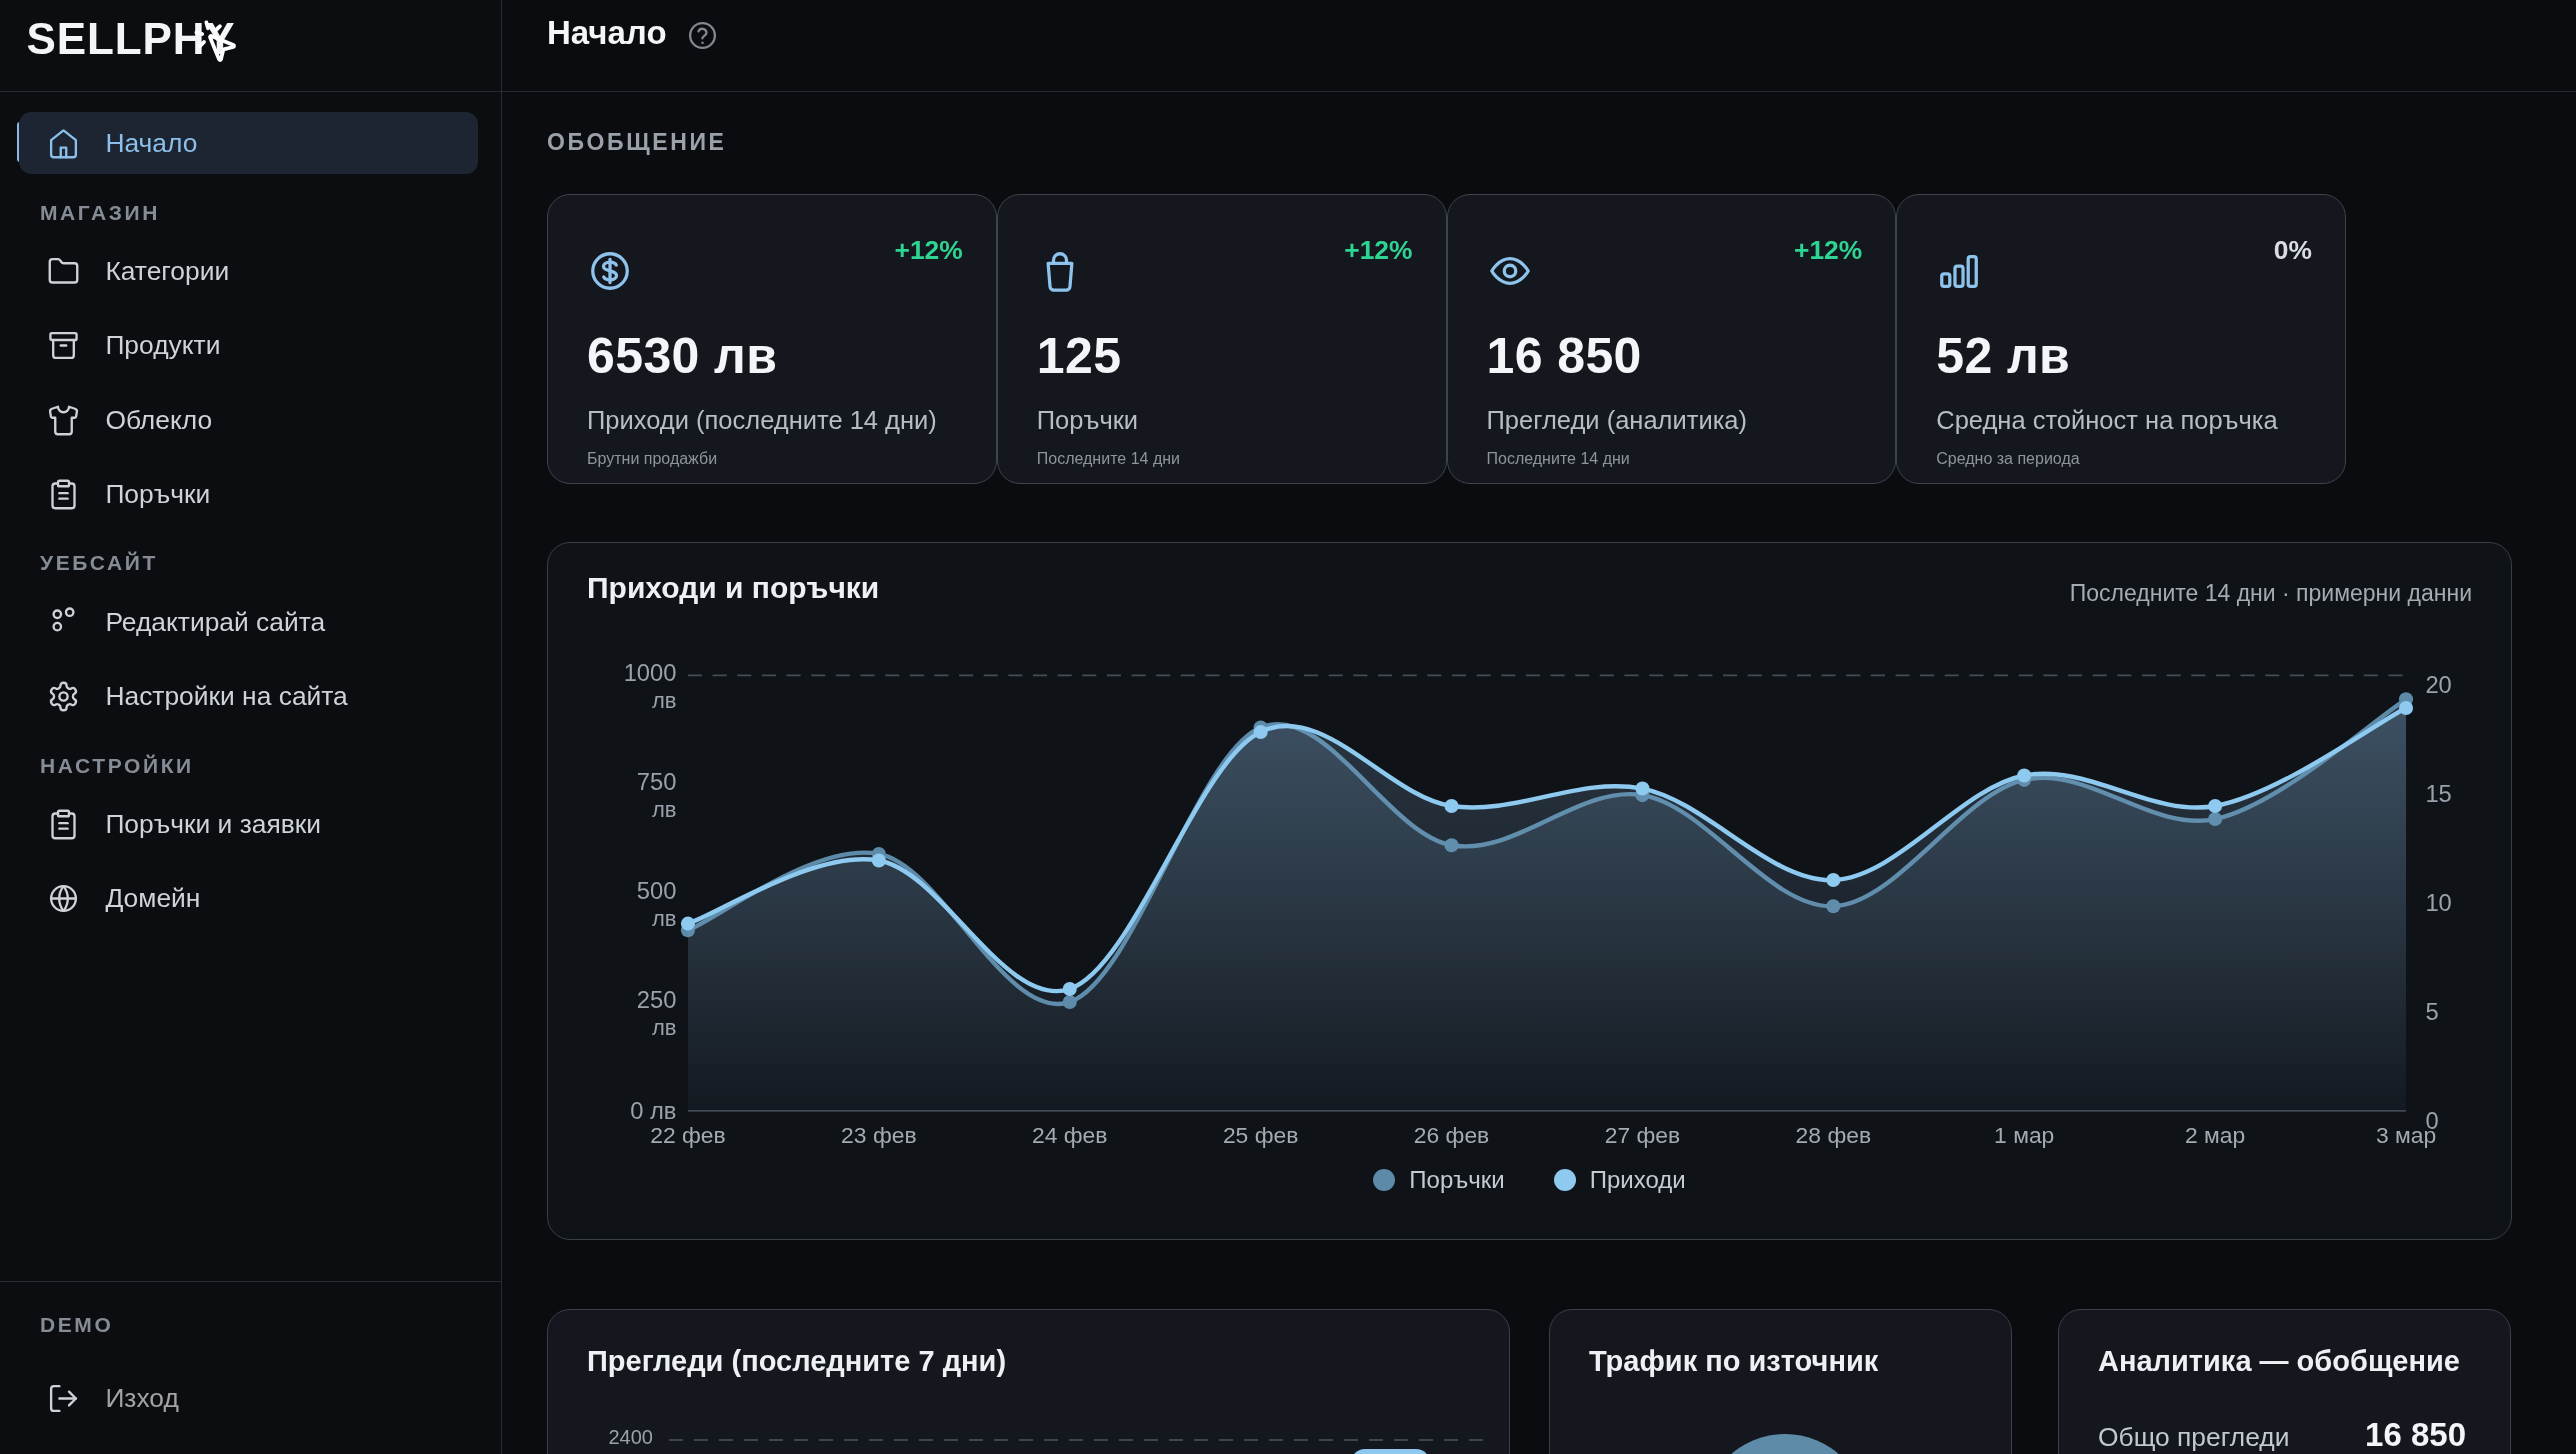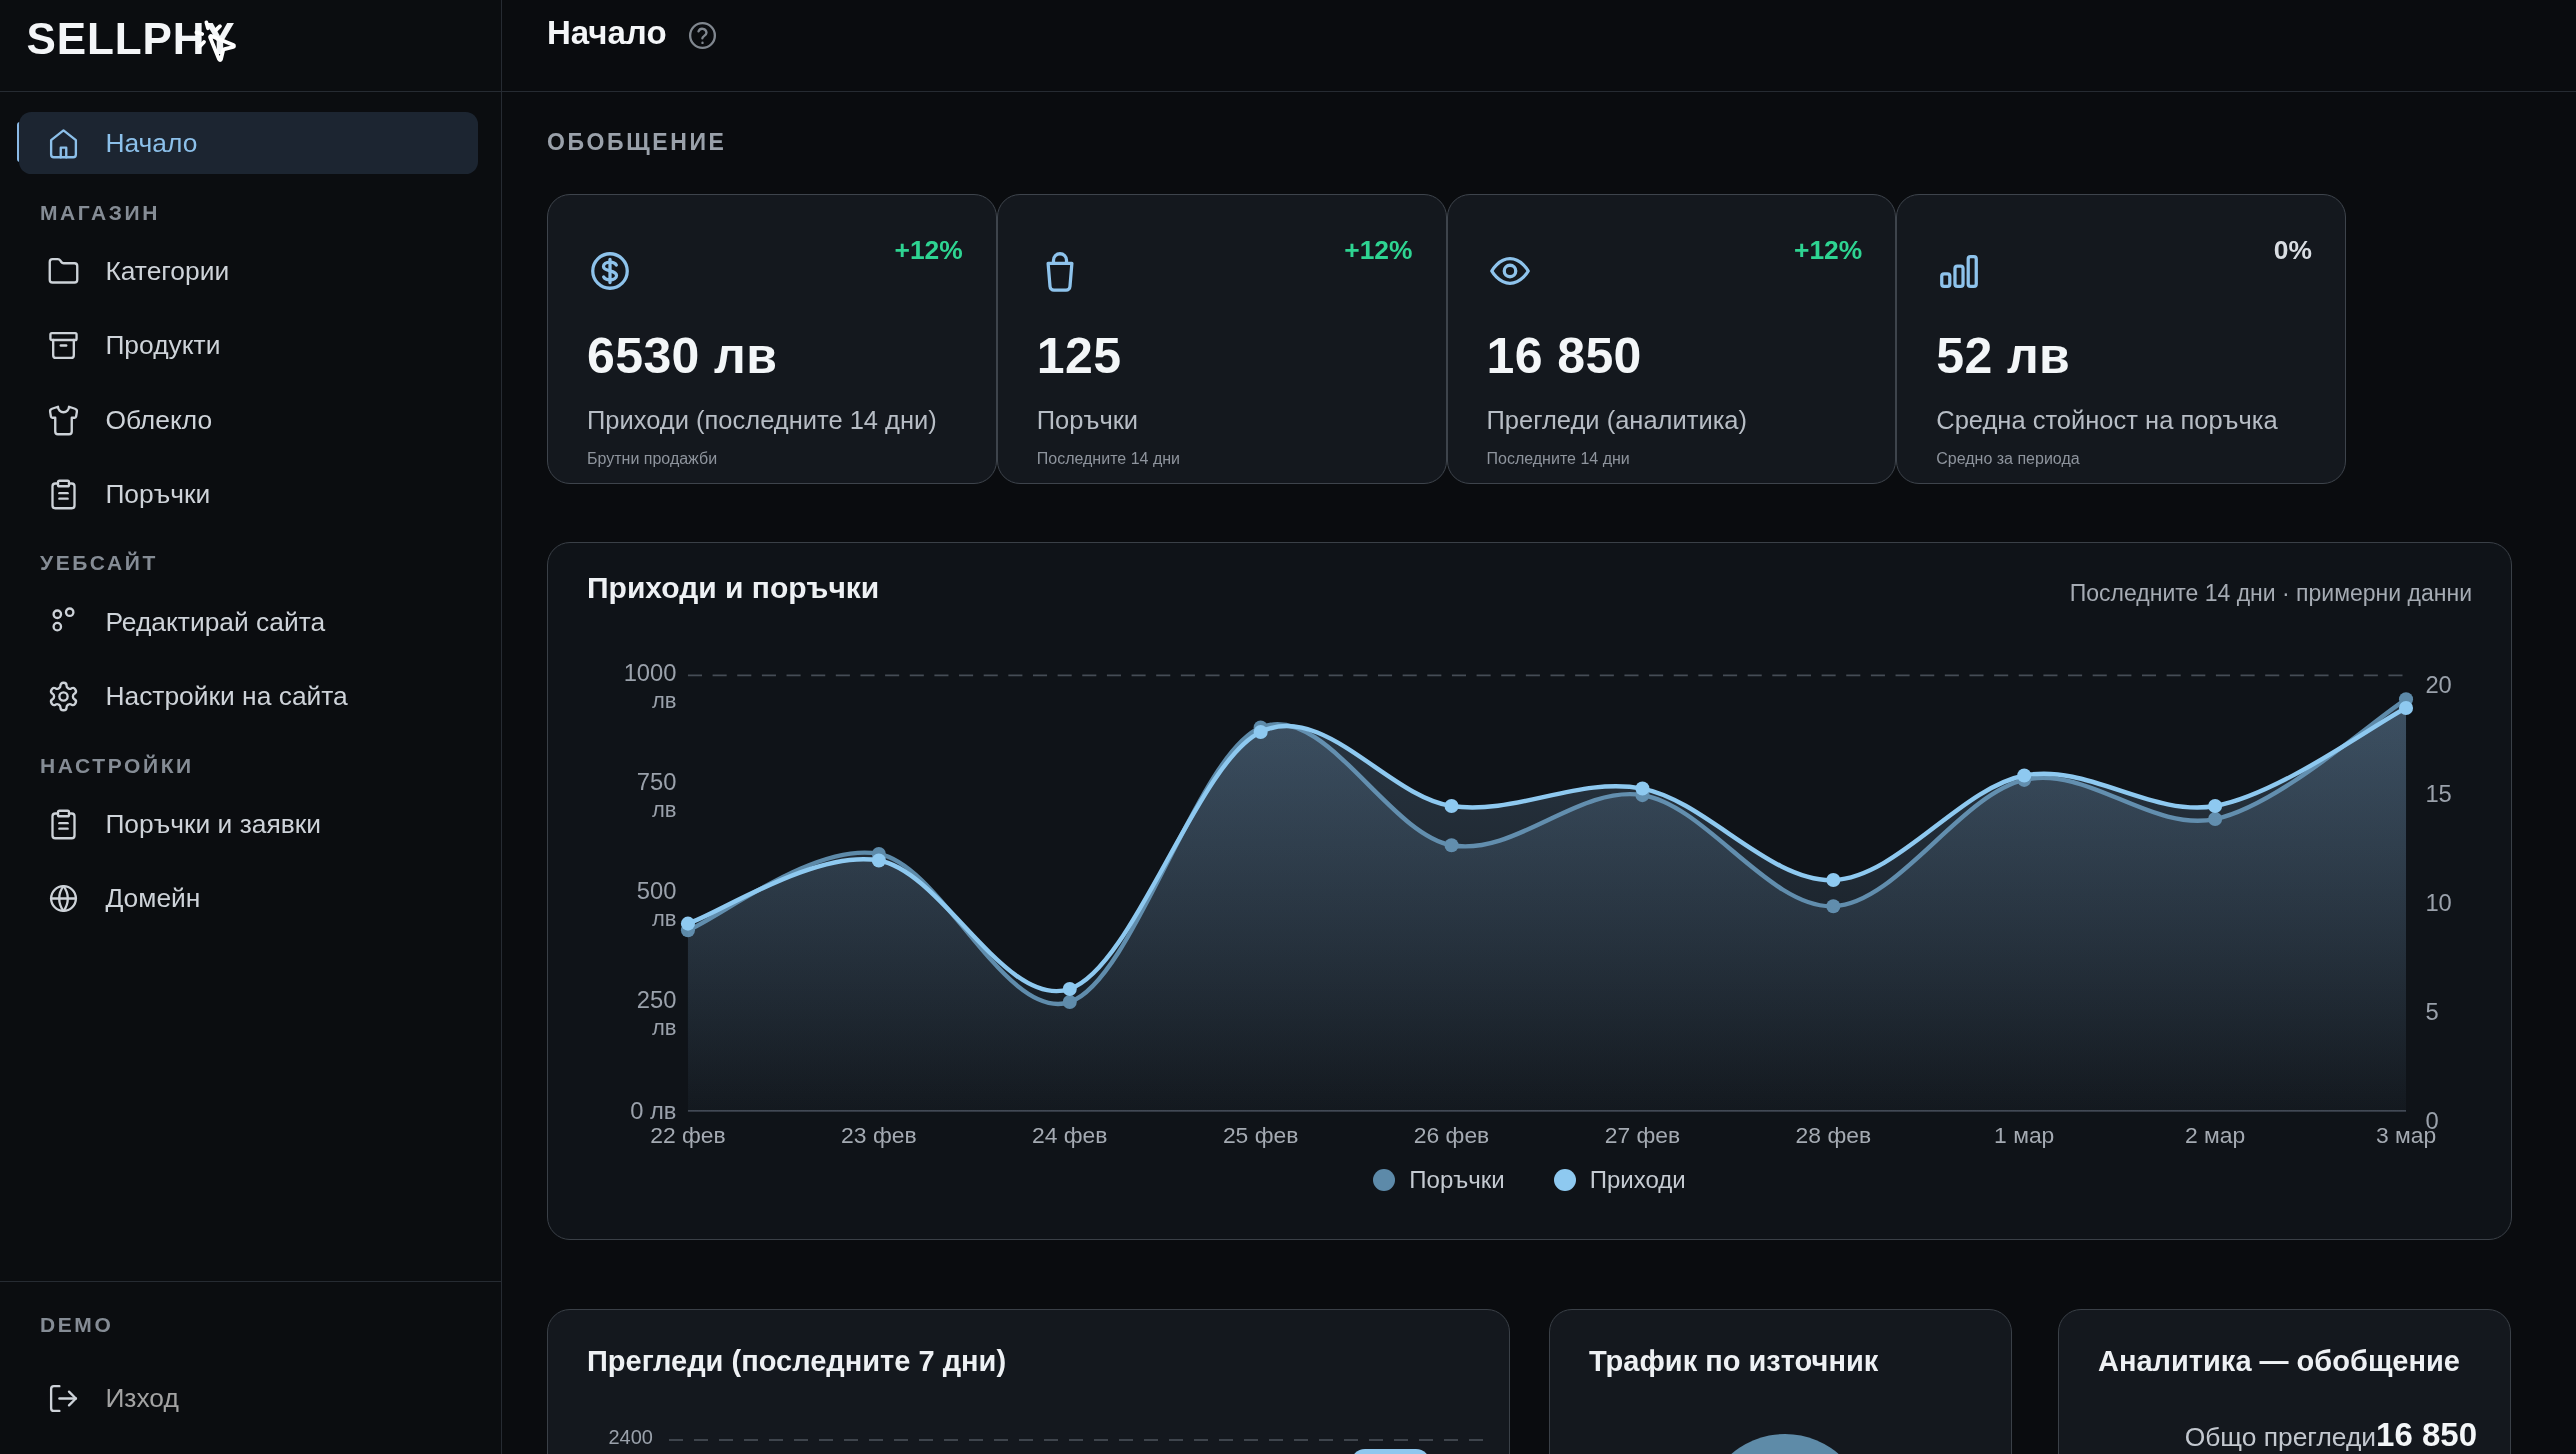--- a/index.html
+++ b/index.html
@@ -46,21 +46,21 @@
   .bcard{position:absolute;top:1309px;height:379px;background:#14181e;border:1.8px solid #3a4047;border-radius:23px;box-sizing:border-box}
   #views-card{left:547px;width:963px}
   #traffic-card{left:1549px;width:463px}
   #analytics-card{left:2058px;width:453px}
   .bcard-title{position:absolute;left:39px;top:35px;font-size:29px;font-weight:600;color:#eef1f4;white-space:nowrap}
   .y-tick{position:absolute;left:49px;top:116px;width:56px;text-align:right;font-size:20px;color:#9aa1ab}
   .dash-line{position:absolute;left:121px;right:23px;top:129px;height:1.8px;
     background:repeating-linear-gradient(90deg,#3e444c 0 14px,transparent 14px 25px)}
   .bar{position:absolute;left:803px;top:139px;width:79px;height:239px;background:#8fc7ee;border-radius:14px 14px 0 0}
   .pie{position:absolute;left:153px;top:124px;width:164px;height:164px;border-radius:50%;background:#5e8ba8}
-  .arow{position:absolute;left:39px;right:33px;top:106px;display:flex;justify-content:flex-end;align-items:baseline}
+  .arow{position:absolute;left:39px;right:44px;top:106px;display:flex;justify-content:space-between;align-items:baseline}
   .arow .al{font-size:26.4px;color:#c3c8cf}
   .arow .av{font-size:33px;font-weight:700;color:#f3f6f8}
   svg.ic{display:block;width:100%;height:100%}
 </style>
 </head>
 <body>
 
 <div class="sidebar">
   <div class="logo">SELLPHY</div>
   <div class="logo-icon">

